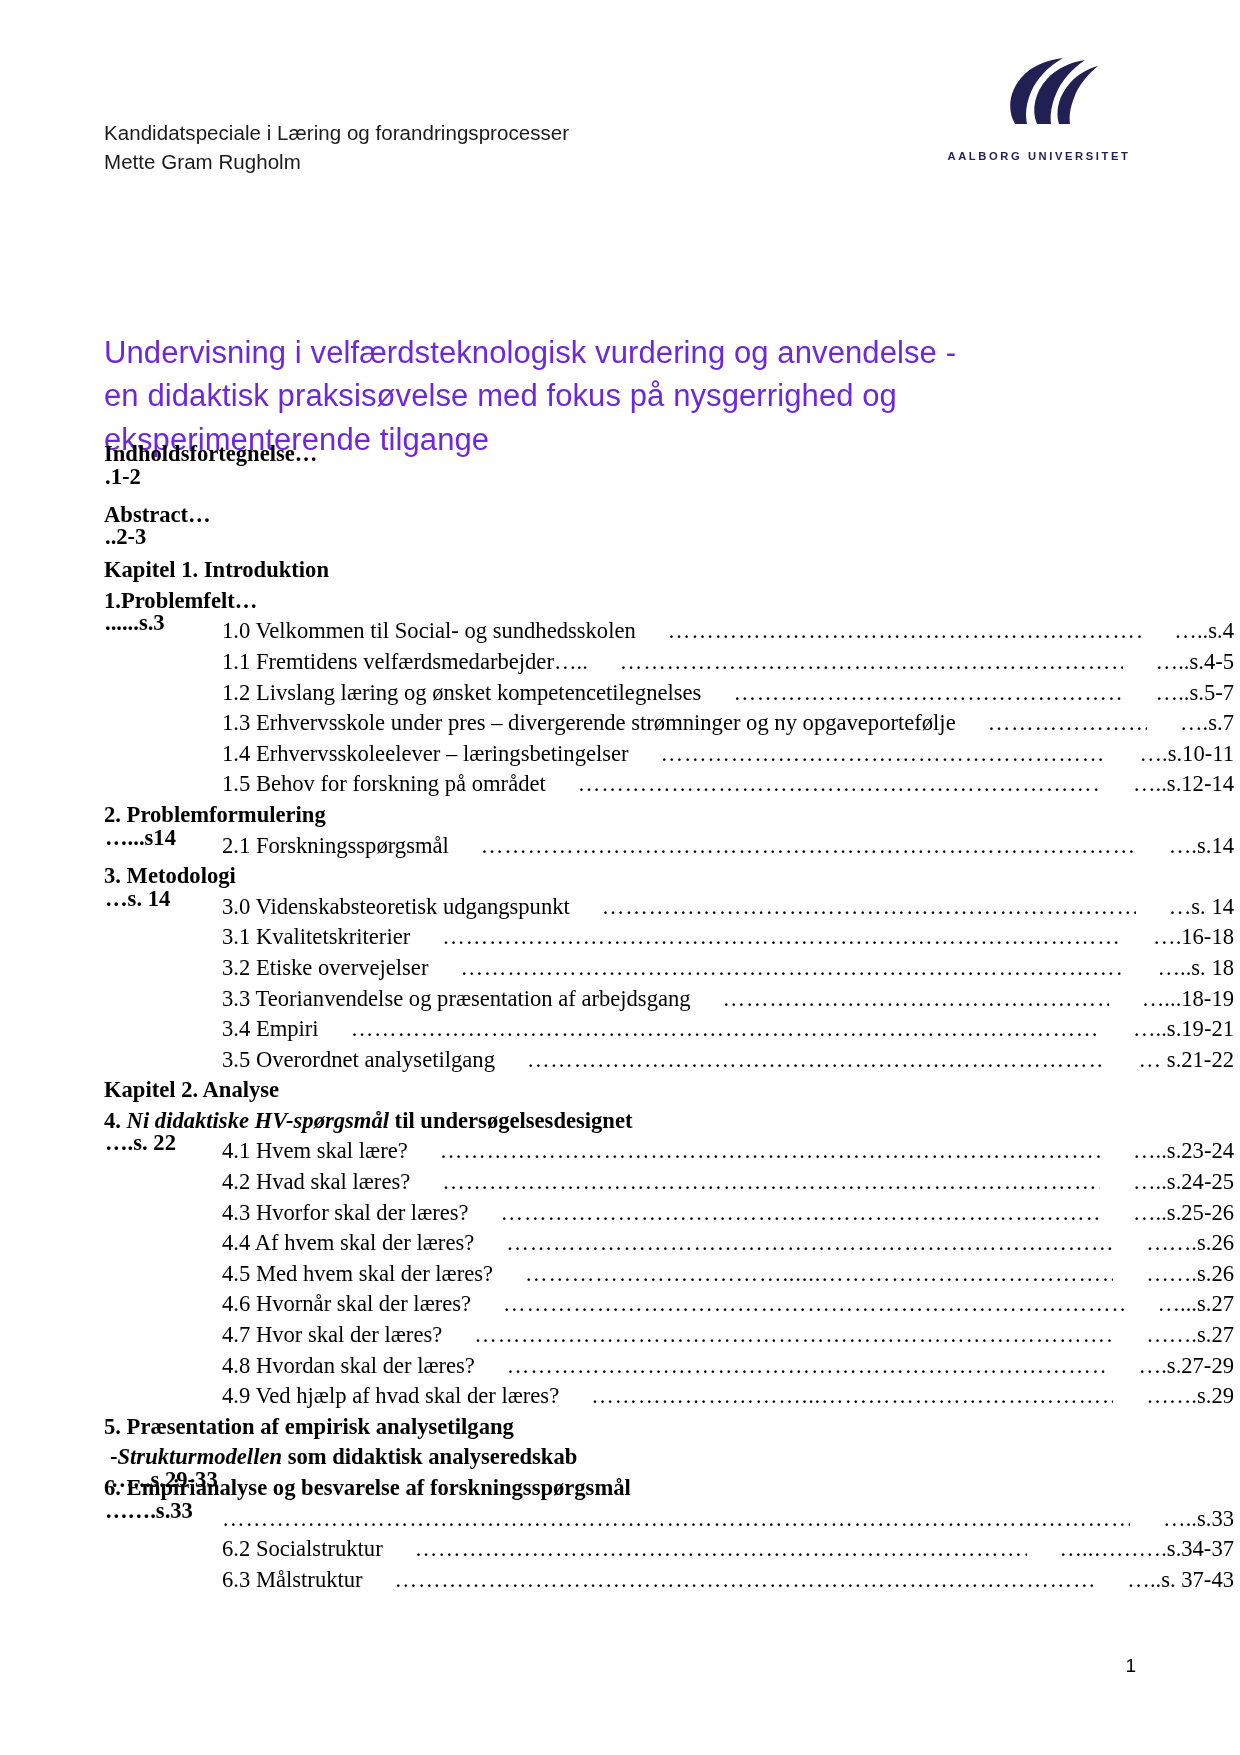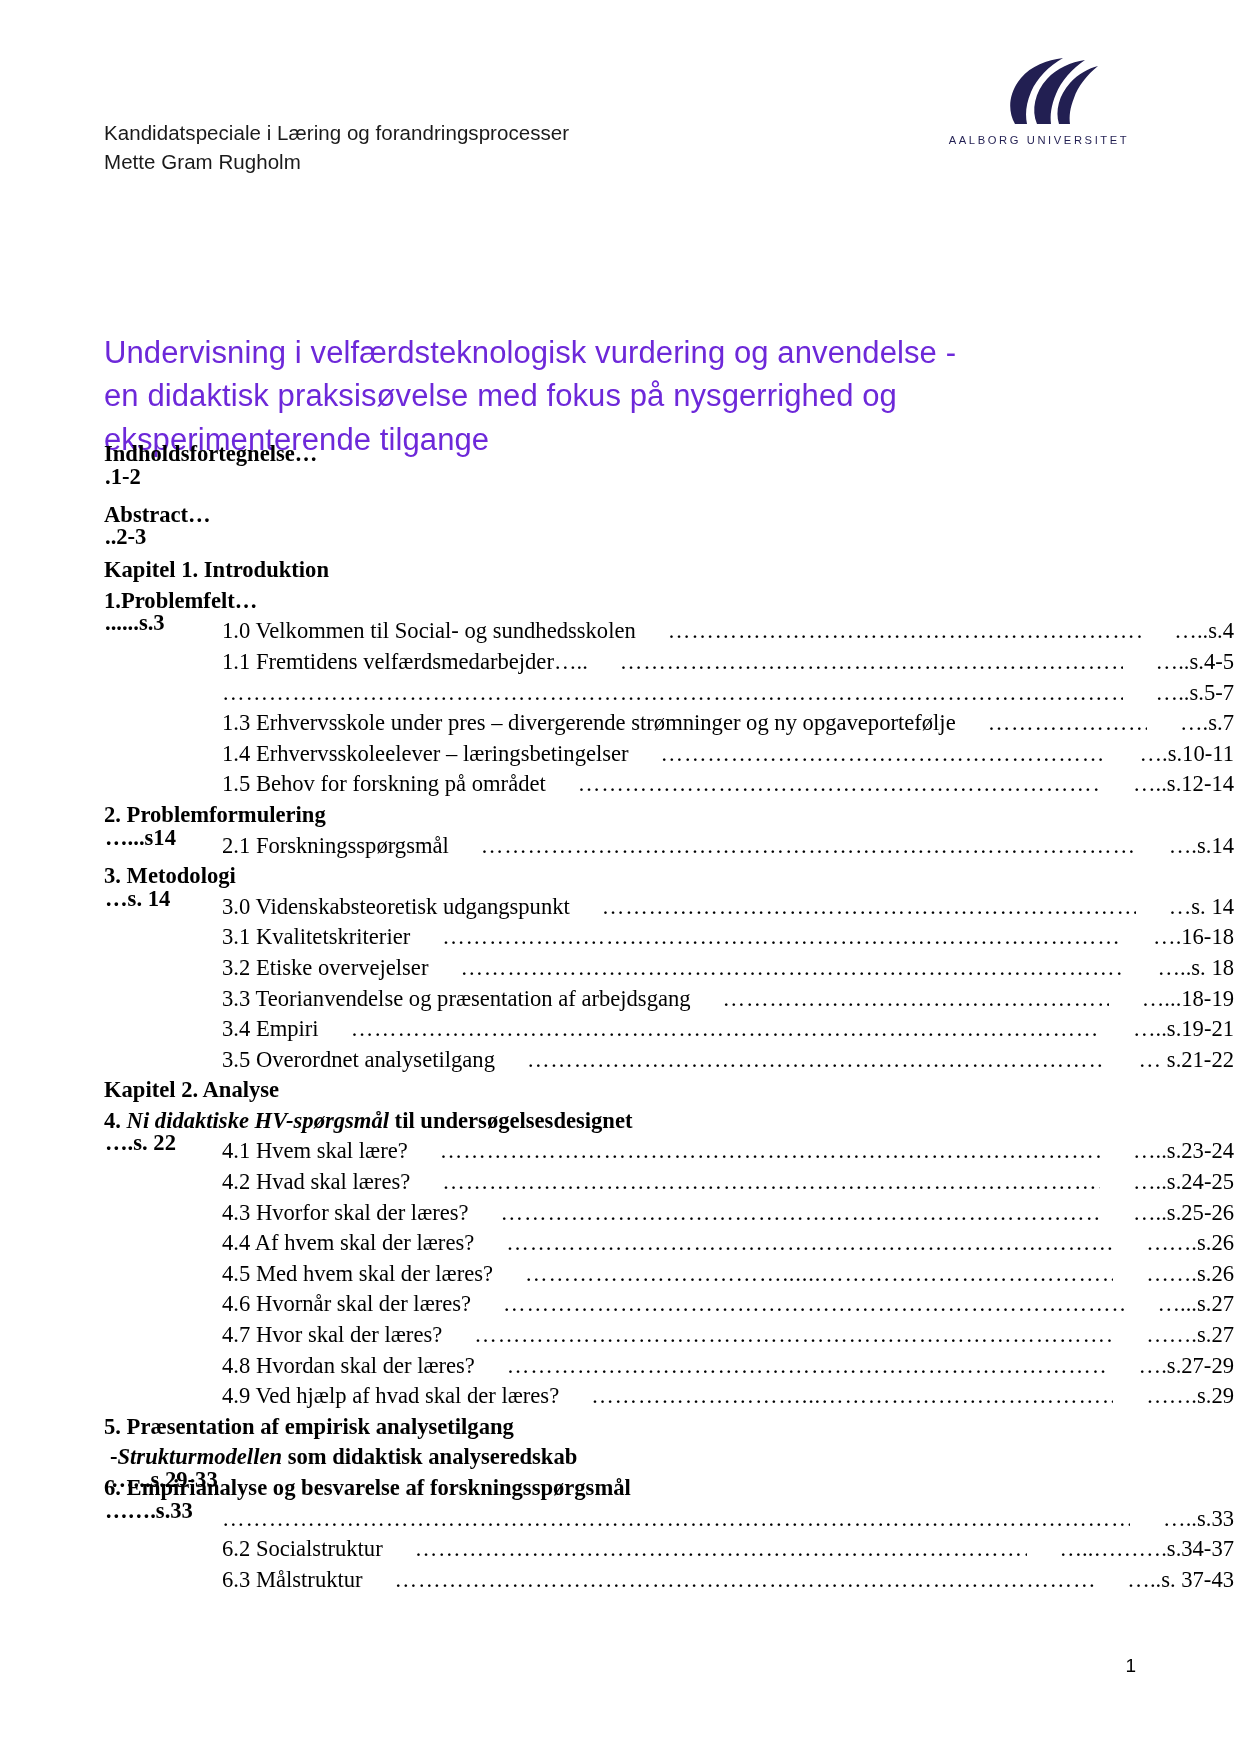--- a/index.html
+++ b/index.html
@@ -49,24 +49,24 @@
     width: 190px;
     text-align: center;
   }
   .logo-mark {
     width: 120px;
     height: 70px;
     margin: 0 auto;
     display: block;
   }
   .logo-word {
-    margin-top: 6px;
+    margin-top: 22px;
     font-family: "Liberation Sans", "DejaVu Sans", sans-serif;
     font-size: 11.2px;
-    font-weight: 400;
+    font-weight: 700;
     letter-spacing: 2.6px;
     color: #221f52;
     white-space: nowrap;
   }
 
   
   .doc-title {
     position: absolute;
     left: 104px;
     top: 310px;
@@ -178,20 +178,21 @@
         <span class="toc-label">1.0 Velkommen til Social- og sundhedsskolen</span>
         <span class="toc-dots">…………………………………………………………………………………………………………………………………………………………</span>
         <span class="toc-page">…..s.4</span>
       </div>
       <div class="toc-row lvl2">
         <span class="toc-label">1.1 Fremtidens velfærdsmedarbejder…..</span>
         <span class="toc-dots">…………………………………………………………………………………………………………………………………………………………</span>
         <span class="toc-page">…..s.4-5</span>
       </div>
       <div class="toc-row lvl2">
+        <span class="toc-label">1.2 Livslang læring og ønsket kompetencetilegnelses</span>
         <span class="toc-dots">………………………………………………………………………………………………………………………………………………</span>
         <span class="toc-page">…..s.5-7</span>
       </div>
       <div class="toc-row lvl2">
         <span class="toc-label">1.3 Erhvervsskole under pres – divergerende strømninger og ny opgaveportefølje</span>
         <span class="toc-dots">……………………………………………………………………………………………………………………</span>
         <span class="toc-page">….s.7</span>
       </div>
       <div class="toc-row lvl2">
         <span class="toc-label">1.4 Erhvervsskoleelever – læringsbetingelser</span>

